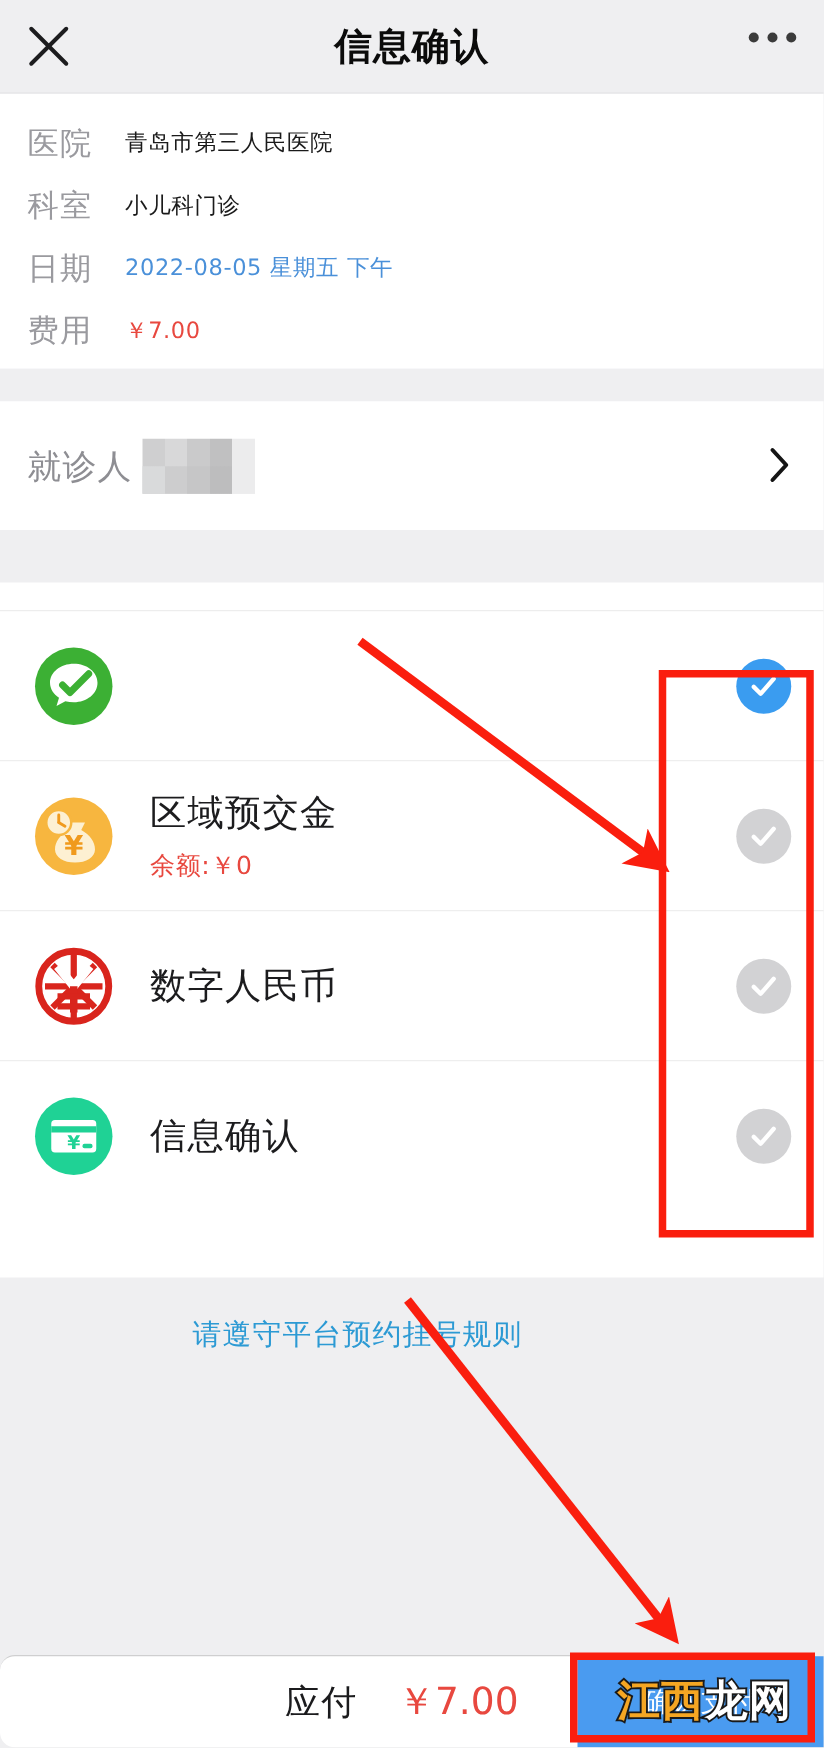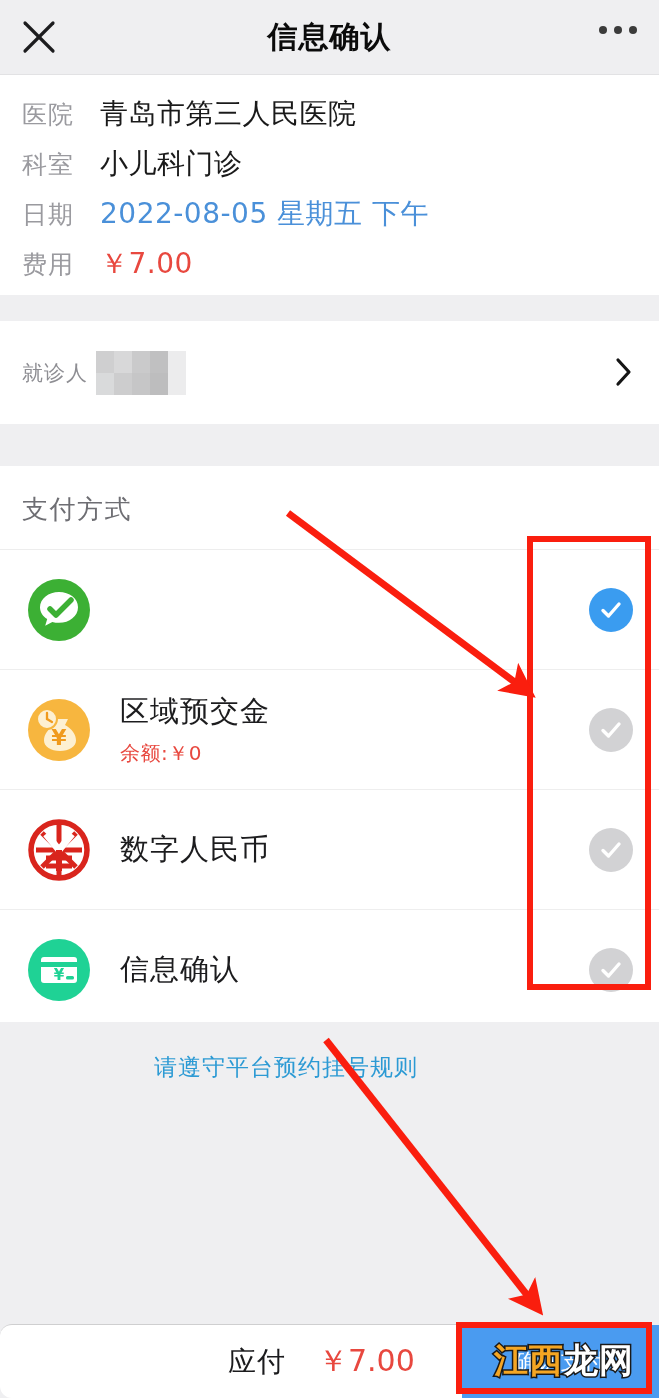--- a/index.html
+++ b/index.html
@@ -76,21 +76,21 @@
     height: 50px;
     padding-left: 22px;
   }
   .info-label {
     width: 78px;
     font-size: 25px;
     color: #9a9a9f;
     letter-spacing: 1px;
   }
   .info-value {
-    font-size: 28px;
+    font-size: 18px;
     color: #1a1a1a;
     letter-spacing: 0.5px;
   }
   .info-value.blue { color: #4a90d9; }
   .info-value.red  { color: #e8483f; }
 
   
   .gap {
     position: absolute;
     left: 0;
@@ -103,21 +103,21 @@
   
   .patient-card {
     position: absolute;
     left: 0; top: 321px;
     width: 659px; height: 103px;
     background: #ffffff;
     display: flex;
     align-items: center;
   }
   .patient-label {
-    font-size: 21px;
+    font-size: 27px;
     color: #8e8e93;
     margin-left: 22px;
     letter-spacing: 1px;
   }
   .patient-value-mosaic {
     margin-left: 8px;
     width: 90px; height: 44px;
     background:
       linear-gradient(90deg,
         #cfcfd0 0px, #cfcfd0 18px,
@@ -326,21 +326,20 @@
     <div class="chevron-right">
       <svg width="18" height="30" viewBox="0 0 18 30">
         <polyline points="3,3 14,15 3,27" fill="none" stroke="#151515" stroke-width="3.2" stroke-linecap="round" stroke-linejoin="round"></polyline>
       </svg>
     </div>
   </div>
 
   <div class="gap g2"></div>
 
   <div class="pay-card">
-    <div class="pay-section-title">支付方式</div>
 
     <div class="pay-list">
 
       <div class="pay-item">
         <div class="pay-icon">
           <svg width="66" height="66" viewBox="0 0 66 66">
             <circle cx="33" cy="33" r="31" fill="#3cb034"></circle>
             <path d="M33 15c-10.5 0-19 6.8-19 15.2 0 4.8 2.8 9.1 7.2 11.9l-2 6.6 7.1-3.8c2.1.6 4.4.9 6.7.9 10.5 0 19-6.8 19-15.6S43.5 15 33 15z" fill="#ffffff"></path>
             <polyline points="24,32 30,38 45,23" fill="none" stroke="#3cb034" stroke-width="5.5" stroke-linecap="round" stroke-linejoin="round"></polyline>
           </svg>

